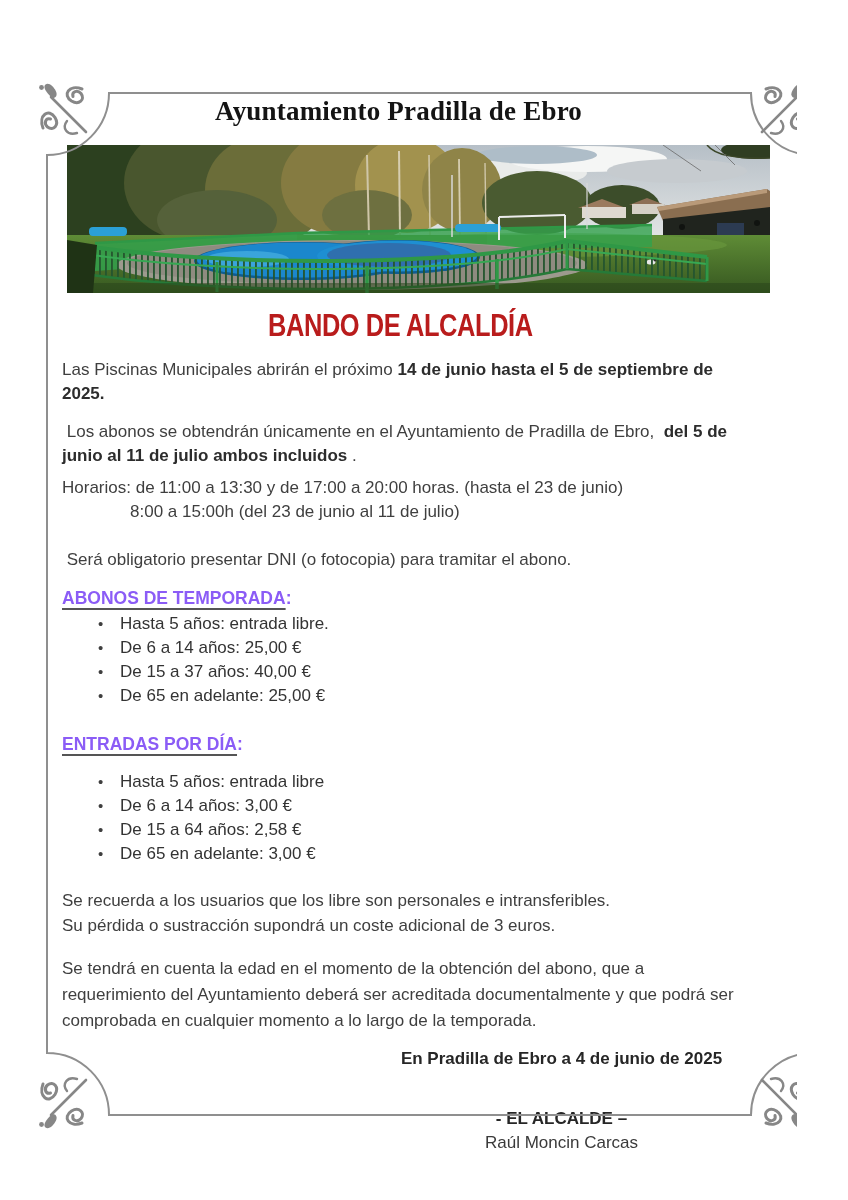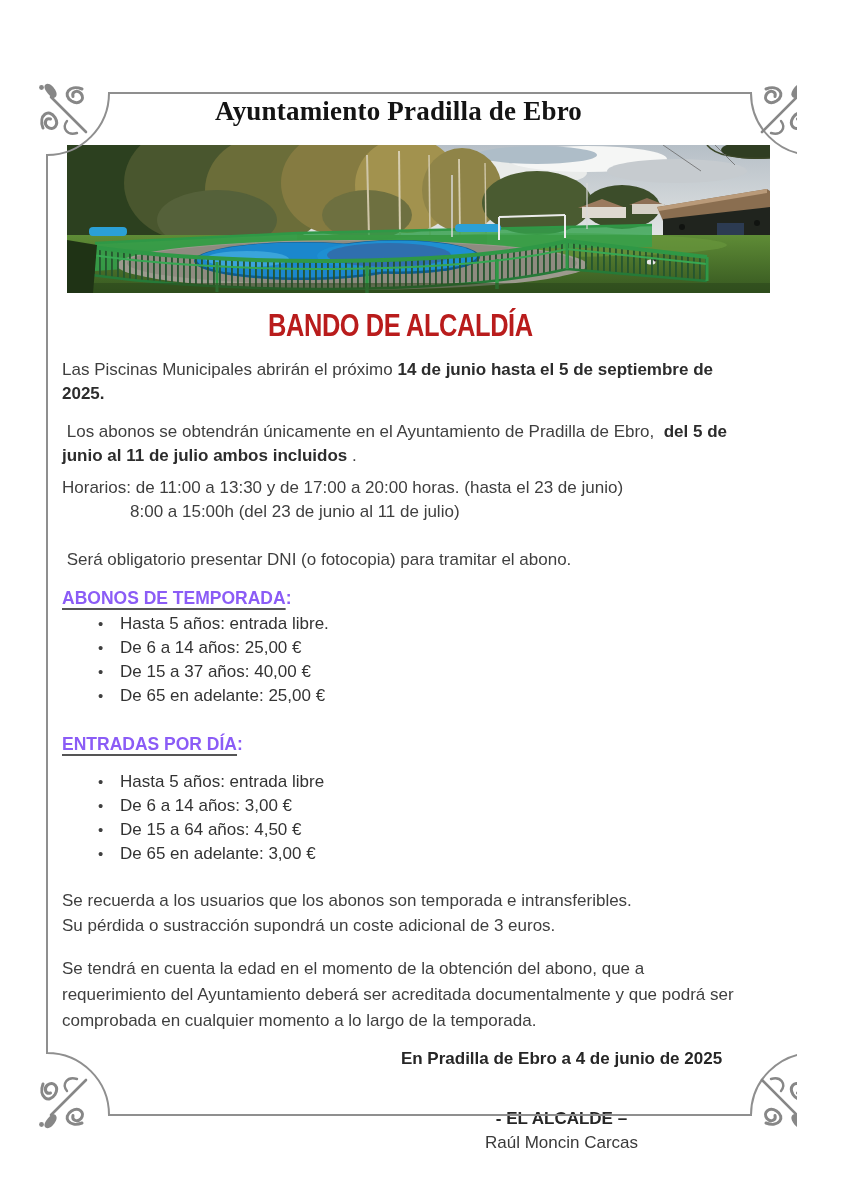--- a/index.html
+++ b/index.html
@@ -216,25 +216,25 @@
       <li>Hasta 5 años: entrada libre.</li>
       <li>De 6 a 14 años: 25,00 €</li>
       <li>De 15 a 37 años: 40,00 €</li>
       <li>De 65 en adelante: 25,00 €</li>
     </ul>
 
     <h3 class="sec-title entradas"><span class="u">ENTRADAS POR DÍA</span><span>:</span></h3>
     <ul class="plist second">
       <li>Hasta 5 años: entrada libre</li>
       <li>De 6 a 14 años: 3,00 €</li>
-      <li>De 15 a 64 años: 4,50 €</li>
+      <li>De 15 a 64 años: 2,58 €</li>
       <li>De 65 en adelante: 3,00 €</li>
     </ul>
 
-    <p class="recuerda"><span>Se recuerda a los usuarios que los abonos son temporada e intransferibles.</span><br><span>Su pérdida o sustracción supondrá un coste adicional de 3 euros.</span></p>
+    <p class="recuerda"><span>Se recuerda a los usuarios que los libre son personales e intransferibles.</span><br><span>Su pérdida o sustracción supondrá un coste adicional de 3 euros.</span></p>
 
     <p class="edad">Se tendrá en cuenta la edad en el momento de la obtención del abono, que a requerimiento del Ayuntamiento deberá ser acreditada documentalmente y que podrá ser comprobada en cualquier momento a lo largo de la temporada.</p>
 
     <div class="sig">
       <p class="sig-date">En Pradilla de Ebro a 4 de junio de 2025</p>
       <p class="sig-role">- EL ALCALDE –</p>
       <p class="sig-name">Raúl Moncin Carcas</p>
     </div>
 
   </div>

